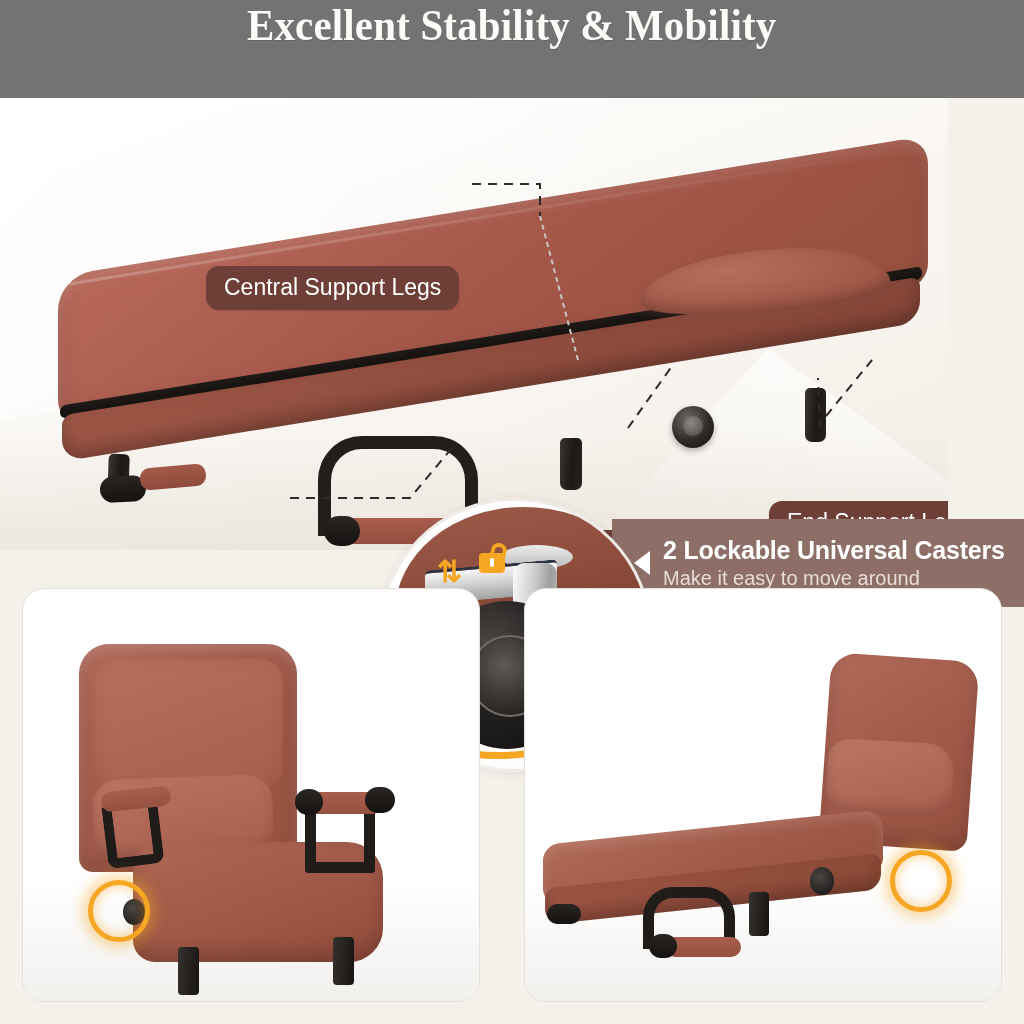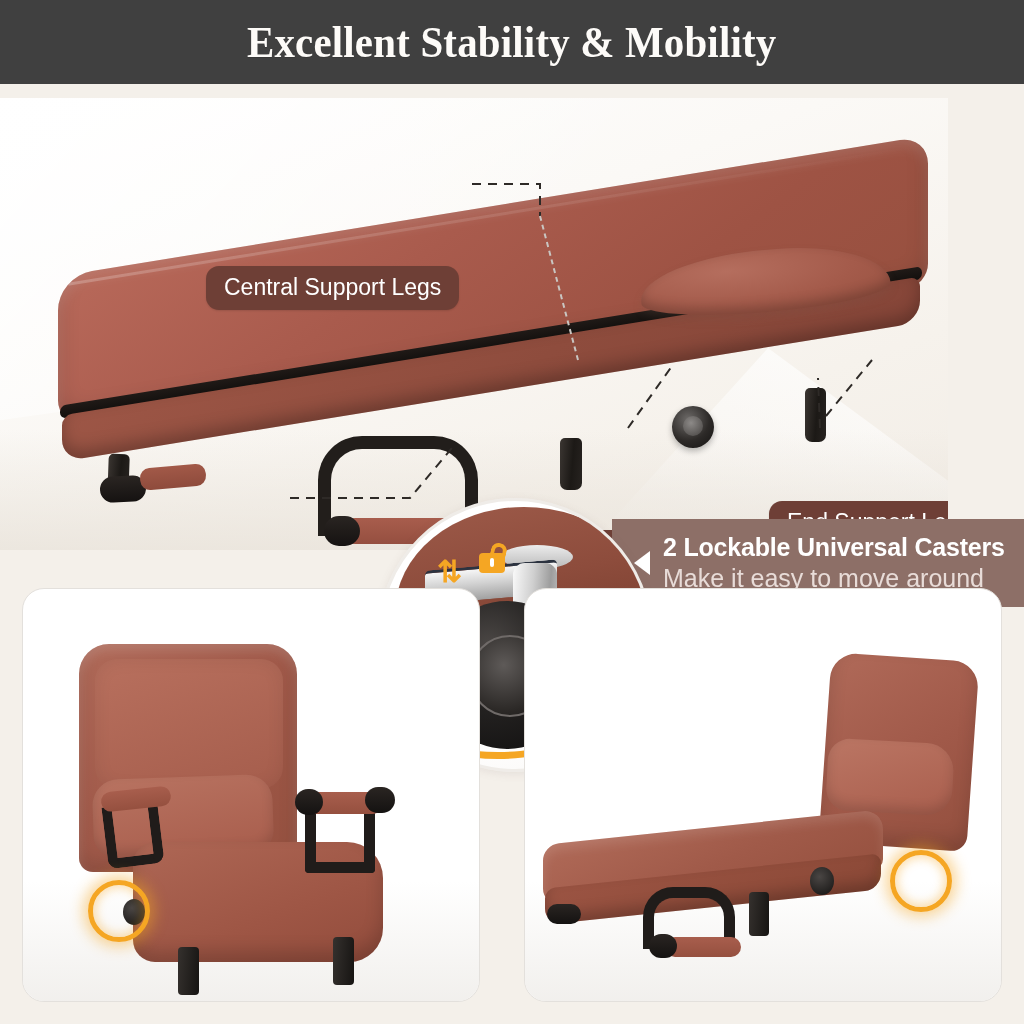--- a/index.html
+++ b/index.html
@@ -13,23 +13,23 @@
 
   #page {
     position: relative;
     width: 1024px; height: 1024px;
     background: #f4f0ea;
   }
 
   
   .banner {
     position: absolute; left: 0; top: 0;
-    width: 1024px; height: 84px;
-    background: #404040;
-    display: flex; align-items: center; justify-content: center;
+    width: 1024px; height: 98px;
+    background: #737373;
+    display: flex; justify-content: center;
   }
   .banner-title {
     font-family: "Liberation Serif", "DejaVu Serif", serif;
     font-weight: bold;
     font-size: 44px;
     color: #fdfbf8;
     letter-spacing: 0.2px;
     transform: scaleX(0.93);
     white-space: nowrap;
     text-shadow: 0 1px 0 rgba(0,0,0,.12);
@@ -189,21 +189,21 @@
     border-bottom: 12px solid transparent;
     border-right: 16px solid #ffffff;
     margin-right: 13px; flex: none;
   }
   .band-text { display: flex; flex-direction: column; justify-content: center; }
   .band-title {
     color: #ffffff; font-size: 25px; font-weight: bold;
     letter-spacing: -0.2px; line-height: 1.15; white-space: nowrap;
   }
   .band-sub {
-    color: #e8dcd8; font-size: 25px; font-weight: 400;
+    color: #e8dcd8; font-size: 20px; font-weight: 400;
     line-height: 1.2; white-space: nowrap; margin-top: 1px;
   }
 
   
   .caster-circle {
     position: absolute; left: 378px; top: 498px;
     width: 274px; height: 274px; border-radius: 50%;
     background: radial-gradient(circle at 40% 30%, #ffffff 0%, #ffffff 62%, #f7f5f2 100%);
     border: 3px solid #efece8;
     overflow: hidden;

